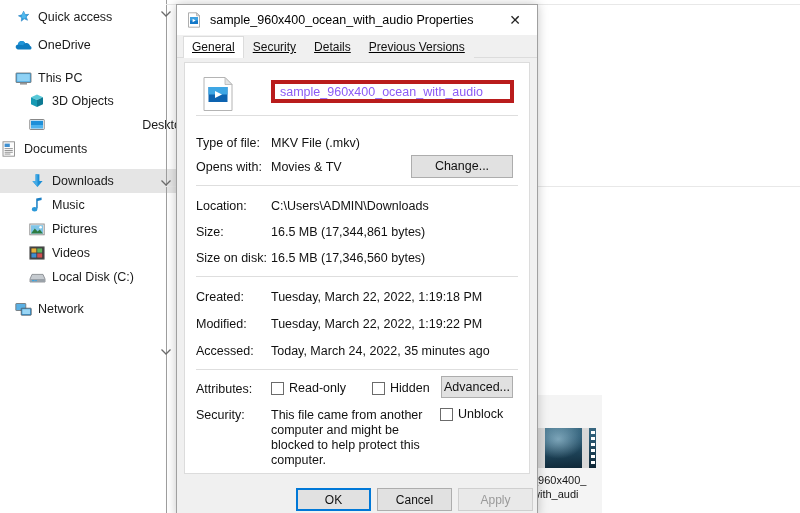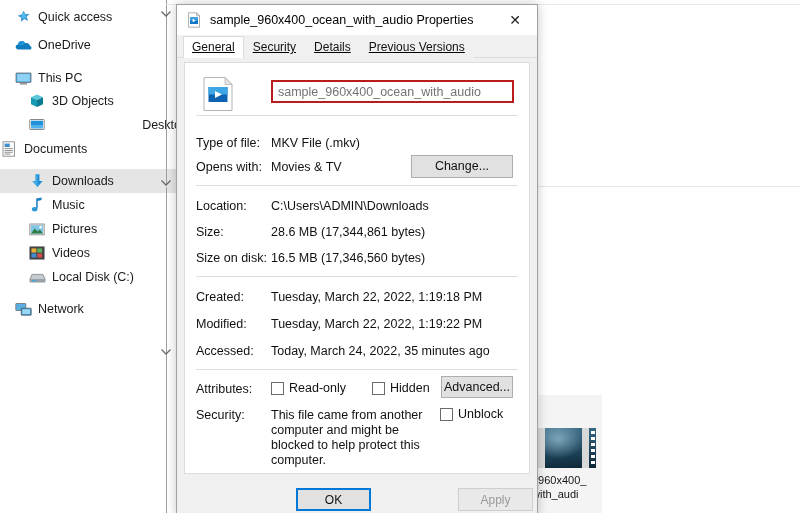--- a/index.html
+++ b/index.html
@@ -230,26 +230,26 @@
     width: 32px;
     height: 36px;
   }
 
   .name-field {
     position: absolute;
     left: 86px;
     top: 17px;
     width: 243px;
     height: 23px;
-    border: 2px solid #b91c1c;
+    border: 4px solid #b91c1c;
     background: #ffffff;
     box-sizing: border-box;
     font-family: "Liberation Sans", sans-serif;
     font-size: 12.5px;
-    color: #737373;
+    color: #8b5cf6;
     padding: 0 5px;
     outline: none;
   }
 
   .row {
     position: absolute;
     left: 11px;
     width: 330px;
     font-size: 12.5px;
     color: #111;
@@ -573,21 +573,21 @@
 
       <div class="btn" style="left:226px;top:92px;width:102px;height:23px;">Change...</div>
 
       <div class="sep" style="top:122px;"></div>
 
       <div class="row" style="top:136px;">
         <span class="lbl">Location:</span><span class="val">C:\Users\ADMIN\Downloads</span>
       </div>
 
       <div class="row" style="top:162px;">
-        <span class="lbl">Size:</span><span class="val">28.6 MB (17,344,861 bytes)</span>
+        <span class="lbl">Size:</span><span class="val">16.5 MB (17,344,861 bytes)</span>
       </div>
 
       <div class="row" style="top:188px;">
         <span class="lbl">Size on disk:</span><span class="val">16.5 MB (17,346,560 bytes)</span>
       </div>
 
       <div class="sep" style="top:213px;"></div>
 
       <div class="row" style="top:227px;">
         <span class="lbl">Created:</span><span class="val">Tuesday, March 22, 2022, 1:19:18 PM</span>
@@ -626,16 +626,17 @@
       <div class="security-text" style="top:345px;">This file came from another computer and might be blocked to help protect this computer.</div>
 
       <div class="cbx-wrap" style="left:255px;top:344px;">
         <span class="cbx"></span>
         <span>Unblock</span>
       </div>
     </div>
 
     <div class="btnbar">
       <div class="dlg-btn default" style="left:119px;">OK</div>
+      <div class="dlg-btn" style="left:200px;">Cancel</div>
       <div class="dlg-btn disabled" style="left:281px;">Apply</div>
     </div>
   </div>
 </div>
 
 </body></html>

